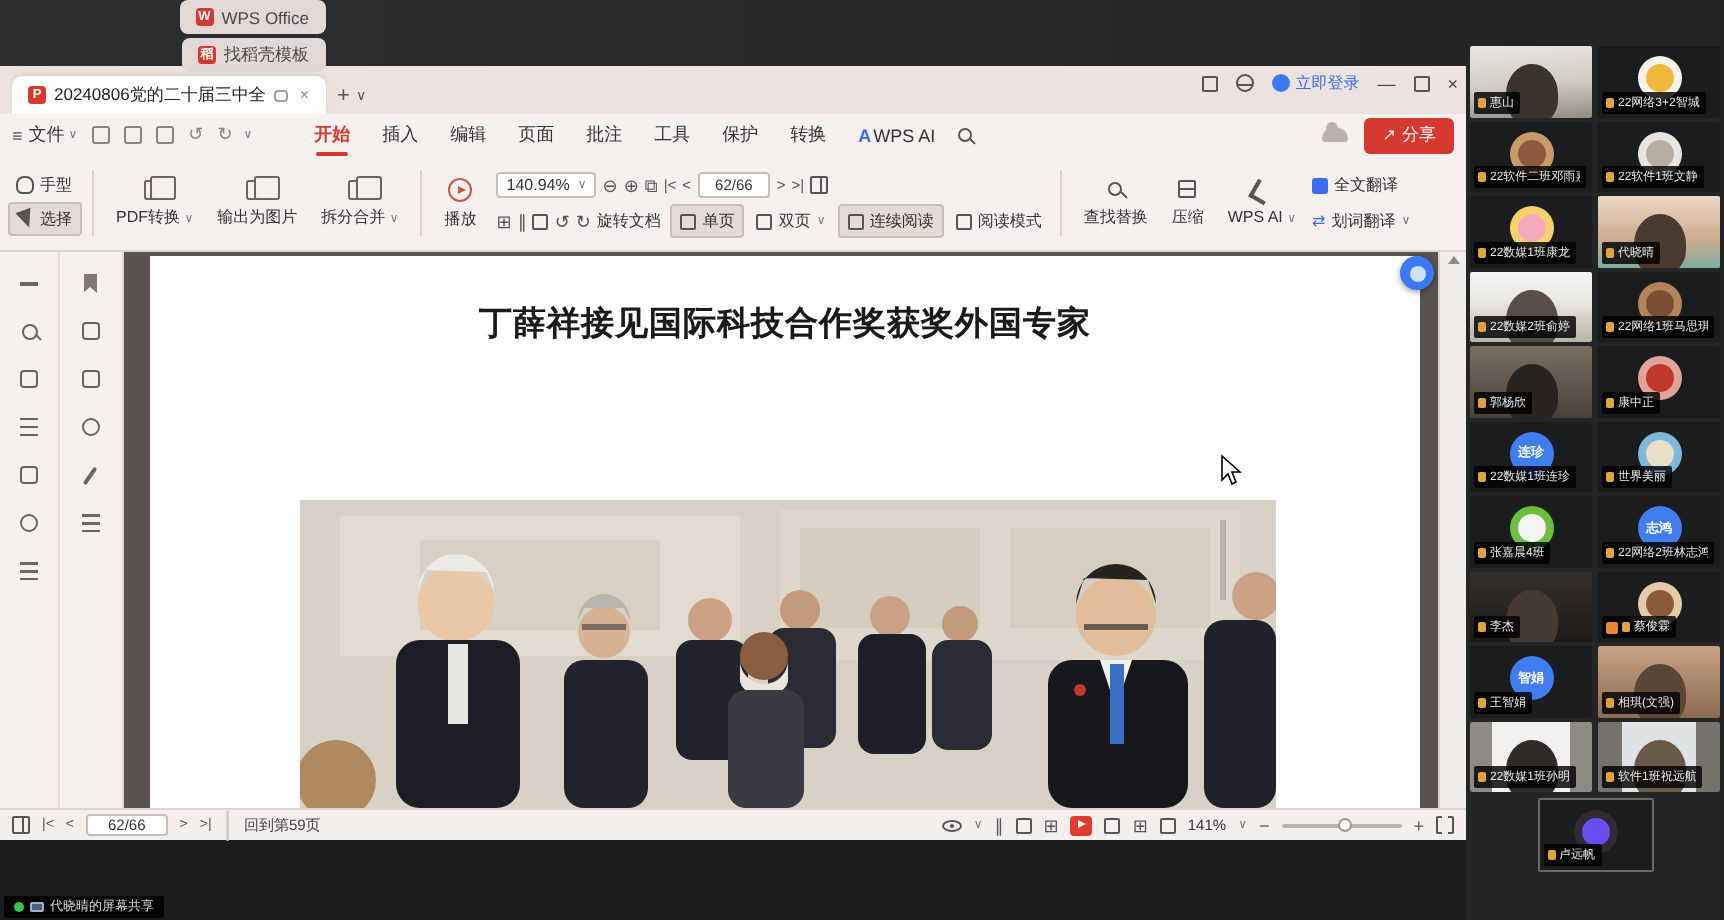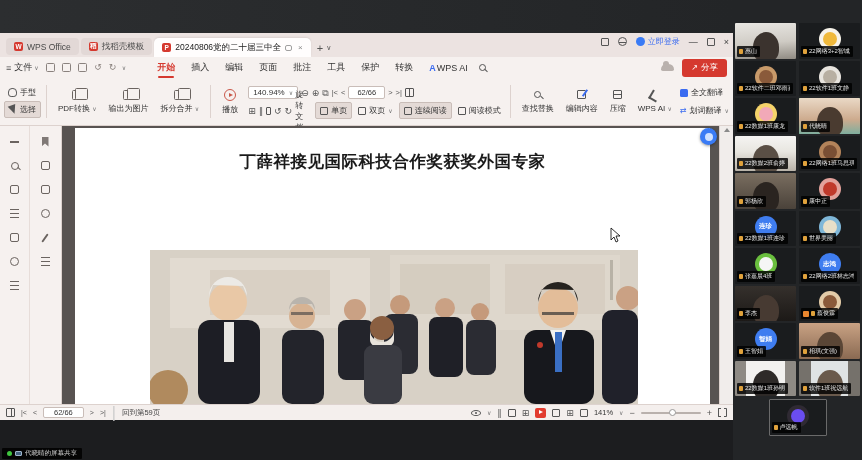--- a/index.html
+++ b/index.html
@@ -146,21 +146,21 @@
 <body>
 
 <div id="screen">
 
   <div id="share-region">
     <div id="letterbox-top"></div>
 
     <div id="wps">
 
       <div id="tabbar">
-        <div style="display:flex;align-items:flex-end;">
+        <div style="display:flex;align-items:flex-end;flex-direction:column;">
 
         <div class="tab pill">
               <span class="logo">W</span>
               <span>WPS Office</span>
 
             </div>
             <div class="tab pill">
               <span class="logo">稻</span>
               <span>找稻壳模板</span>
 
@@ -315,26 +315,20 @@
           </div>
         </div>
         <div class="sep"></div>
         <div style="display:flex;">
 
         <div class="colbtn">
               <div class="tool-ico">
                 <i class="mag"></i>
               </div>
               <span><span>查找替换</span> </span>
-            </div>
-            <div class="colbtn">
-              <div class="tool-ico">
-                <i class="ico-edit"></i>
-              </div>
-              <span><span>编辑内容</span> </span>
             </div>
             <div class="colbtn">
               <div class="tool-ico">
                 <i class="ico-comp"></i>
               </div>
               <span><span>压缩</span> </span>
             </div>
             <div class="colbtn">
               <div class="tool-ico">
                 <i class="ico-ink"></i>

